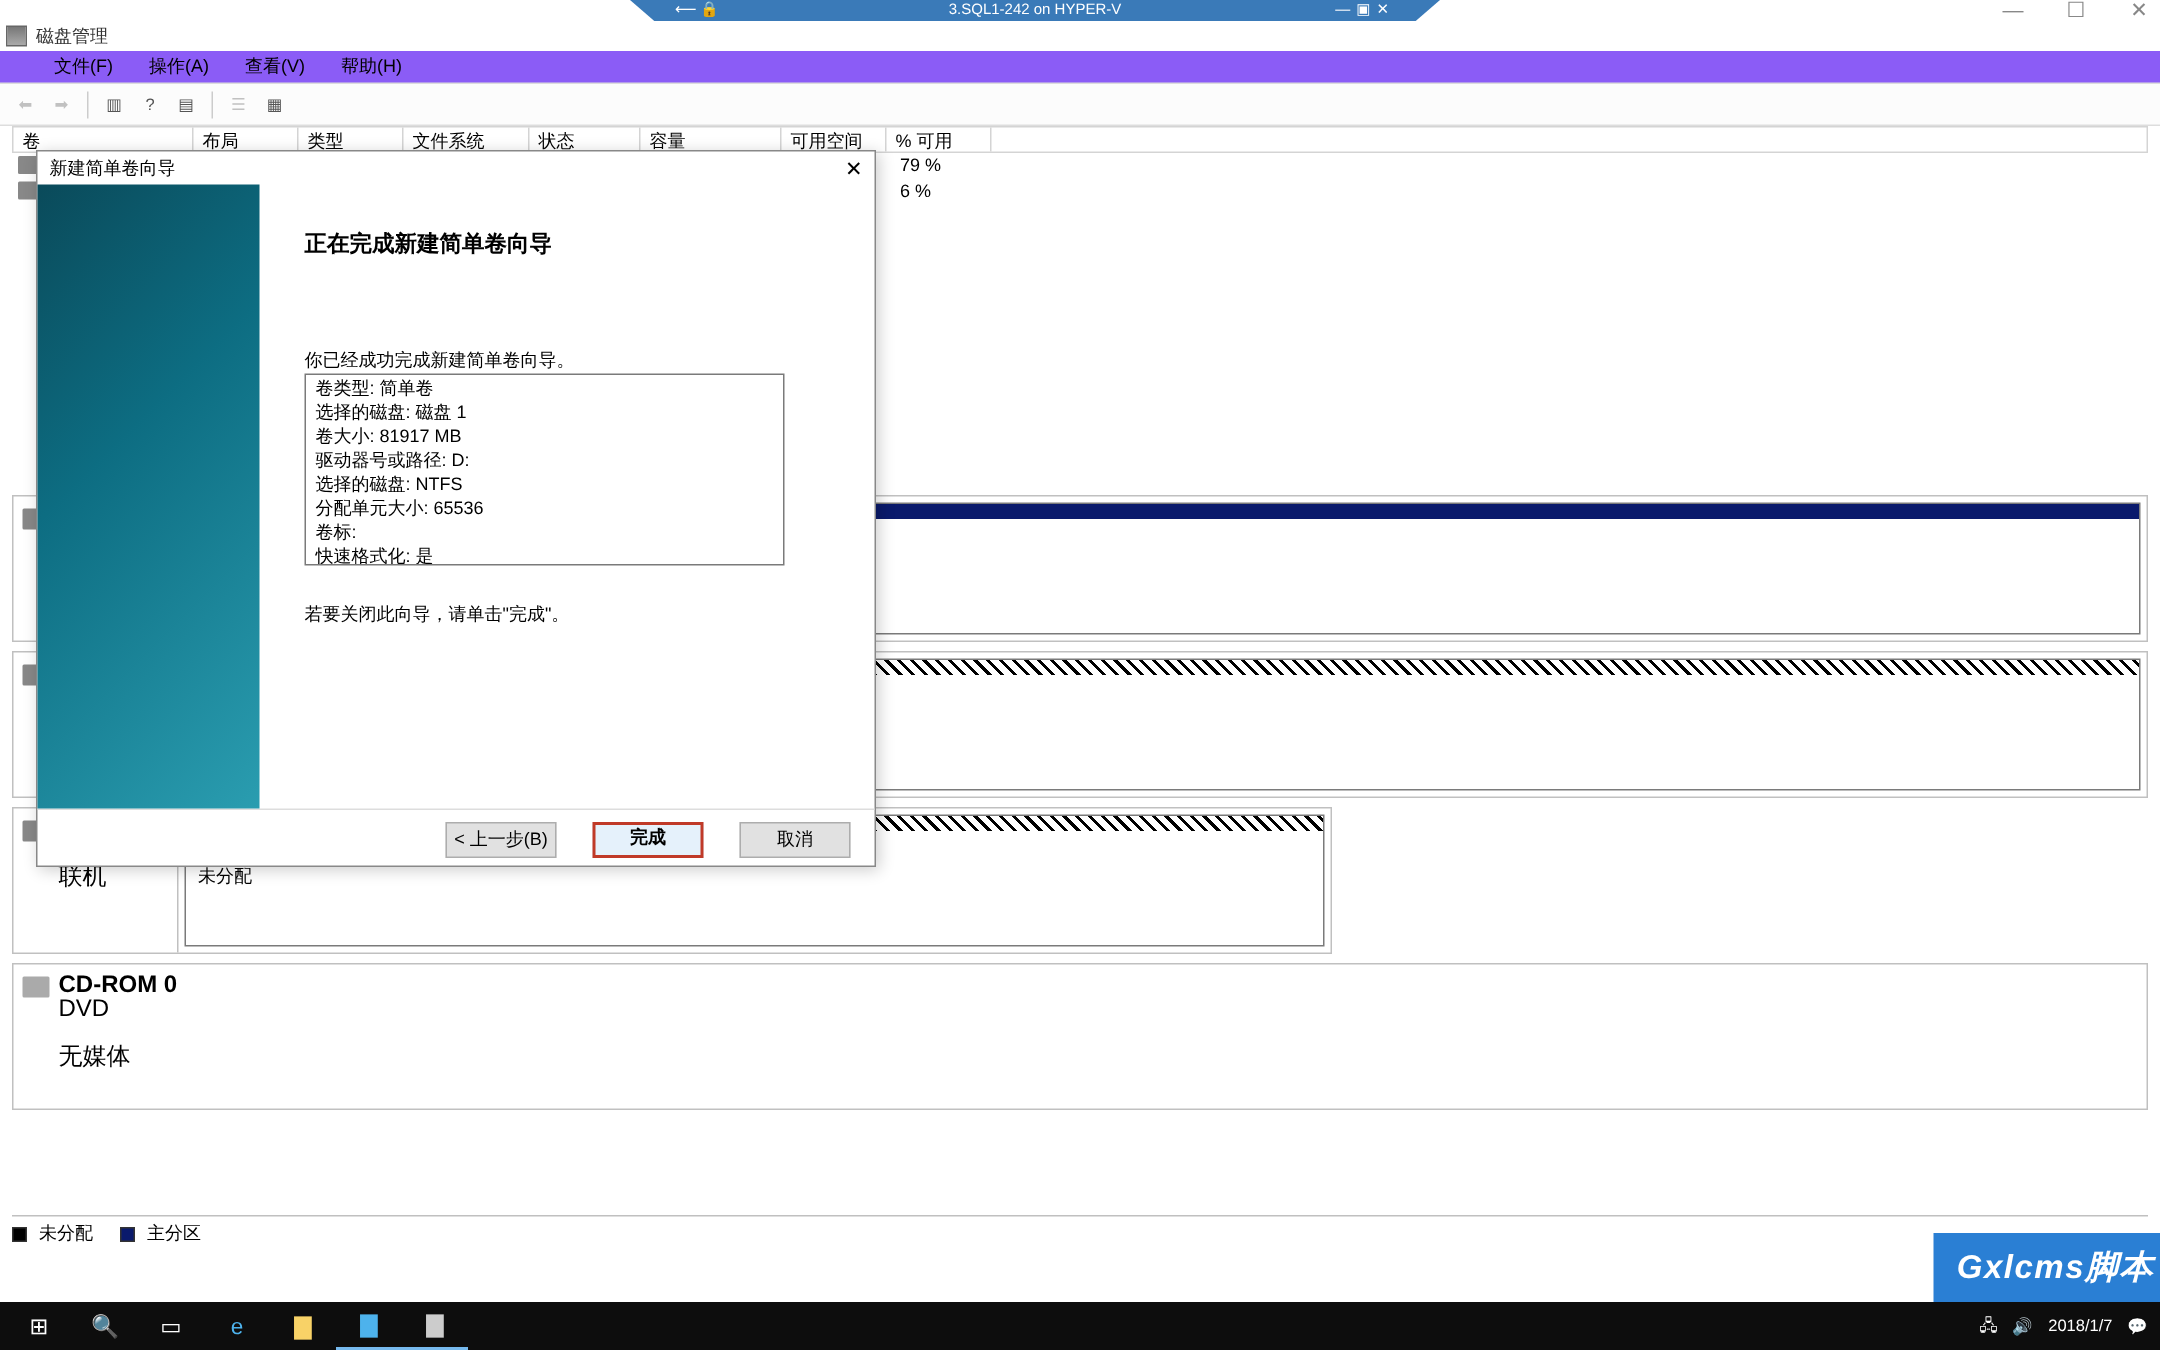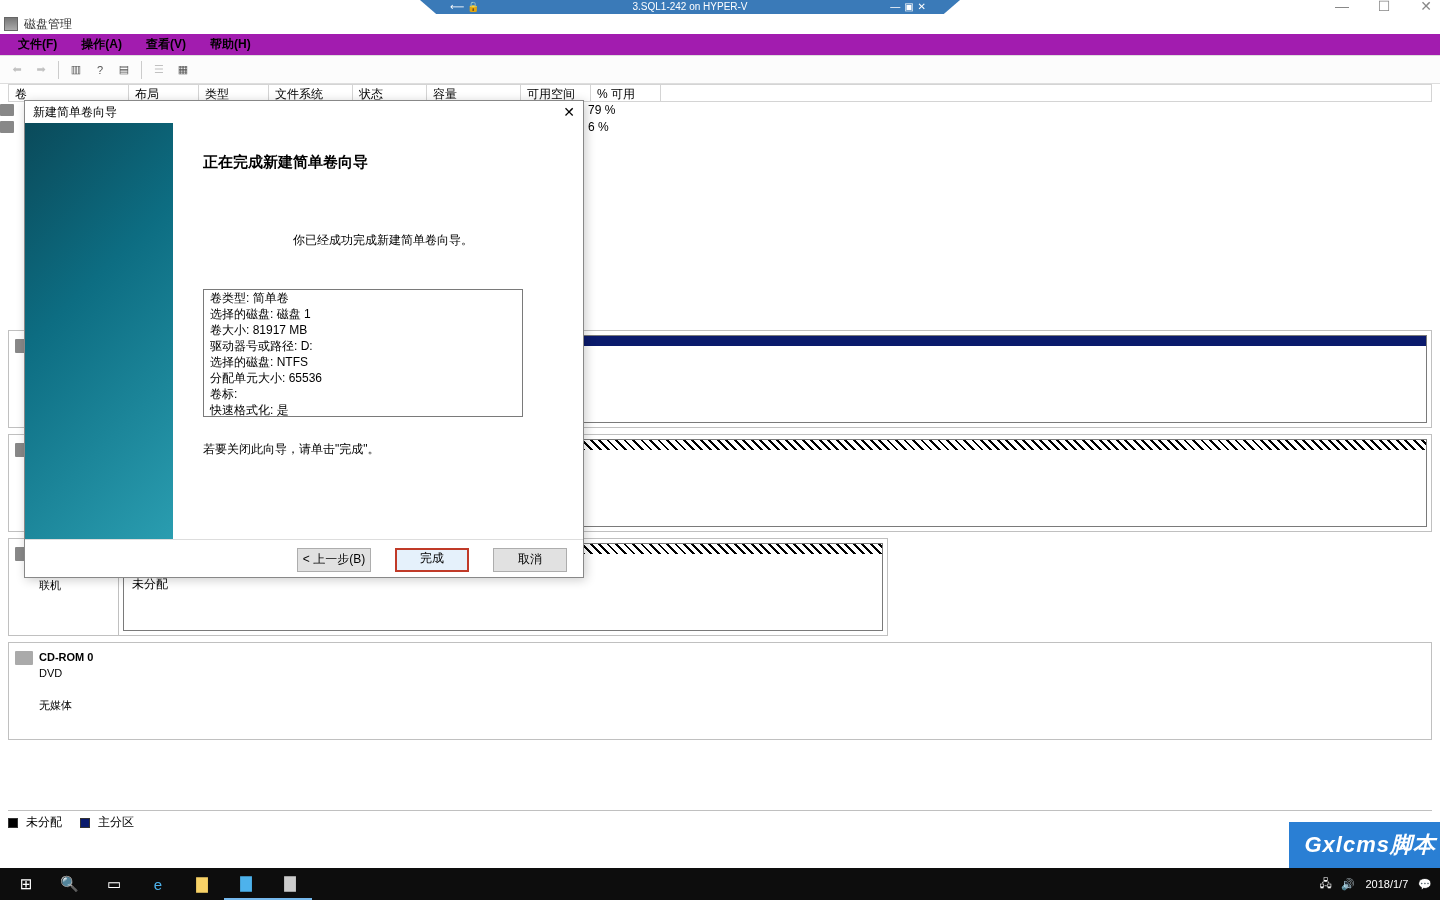--- a/index.html
+++ b/index.html
@@ -15,43 +15,43 @@
 .vm-title-center .vm-icons-left { position: absolute; left: 30px; top: 0; font-size: 10px; }
 .vm-title-center .vm-text { position: absolute; left: 0; right: 0; text-align: center; }
 .vm-title-center .vm-icons-right { position: absolute; right: 30px; top: 0; font-size: 10px; letter-spacing: 4px;}
 .vm-outer-controls { position: absolute; right: 4px; top: -2px; display: flex; gap: 22px; color: #888; font-size: 14px;}
 .vm-outer-controls span { width: 20px; text-align: center; }
 
 
 .app-titlebar { position: absolute; top: 14px; left: 0; right: 0; height: 20px; background: #fff; display: flex; align-items: center; padding-left: 4px; }
 .app-titlebar .app-icon { width: 14px; height: 14px; background: linear-gradient(#777,#aaa); margin-right: 6px; border:1px solid #666;}
 .app-titlebar .app-title { font-size: 12px; color: #333; }
-.menubar { position: absolute; top: 34px; left: 0; right: 0; height: 22px; background: #a21caf; display: flex; align-items: center; padding-left: 6px; border-bottom: 1px solid #ddd; font-weight: bold;}
+.menubar { position: absolute; top: 34px; left: 0; right: 0; height: 22px; background: #8b5cf6; display: flex; align-items: center; padding-left: 24px; border-bottom: 1px solid #ddd;}
 .menubar .menu-item { padding: 2px 12px; font-size: 12px; color: #000; }
 
 
 .toolbar { position: absolute; top: 56px; left: 0; right: 0; height: 28px; background: #fcfcfc; border-bottom: 1px solid #ddd; display: flex; align-items: center; padding-left: 6px; gap: 2px;}
 .toolbar .tb-btn { width: 22px; height: 22px; border: 1px solid transparent; display: flex; align-items: center; justify-content: center; font-size: 11px; color:#555;}
 .toolbar .tb-btn.disabled { opacity: 0.35; }
 .toolbar .sep { width: 1px; height: 18px; background: #ccc; margin: 0 4px; }
 
 
 .table-header { position: absolute; top: 84px; left: 8px; right: 8px; height: 18px; background: #fff; border: 1px solid #d4d4d4; display: flex; }
 .table-header .th { border-right: 1px solid #d4d4d4; padding: 2px 6px; font-size: 12px; color: #000; height: 100%; line-height: 14px;}
 
 
-.table-rows { position: absolute; top: 102px; left: 0; right: 8px; height: 34px; }
+.table-rows { position: absolute; top: 102px; left: 12px; right: 8px; height: 34px; }
 .table-rows .tr { position: absolute; height: 17px; display: flex; width: 100%; }
 .table-rows .tr .icon { width: 14px; height: 12px; background: #888; margin: 2px 4px 0 0; border-radius: 1px; }
 .table-rows .td { font-size: 12px; color: #000; padding: 1px 6px; }
 
 
 .disk-area { position: absolute; left: 8px; right: 0; top: 330px; }
 .disk-row { display: flex; border: 1px solid #c0c0c0; margin-bottom: 6px; background:#fff; position: relative;}
-.disk-left { width: 110px; border-right: 1px solid #c0c0c0; padding: 6px 6px 6px 30px; position: relative; font-size: 11px; line-height: 16px; min-height: 90px;}
+.disk-left { width: 110px; border-right: 1px solid #c0c0c0; padding: 6px 6px 6px 30px; position: relative; font-size: 16px; line-height: 16px; min-height: 90px;}
 .disk-left .disk-ico { position: absolute; left: 6px; top: 8px; width: 18px; height: 14px; background: #888; border-radius: 1px;}
 .disk-right { flex: 1; position: relative; padding: 2px; display:flex;}
 .volume-box { flex:1; border: 1px solid #7a7a7a; margin: 2px; position: relative; padding: 4px 8px; font-size: 12px; line-height: 15px;}
 .volume-box .topbar { position:absolute; top:0; left:0; right:0; height:10px; }
 .topbar.dark { background: #0a1a6c;}
 .topbar.hatched { background: repeating-linear-gradient(45deg,#000,#000 2px,#fff 2px,#fff 6px);}
 .volume-box .vtext { margin-top: 14px; }
 
 
 .legend { position: absolute; left: 8px; right: 8px; top: 810px; height: 20px; border-top: 1px solid #c0c0c0; display:flex; align-items:center; padding-top:4px; gap:8px;}
@@ -61,27 +61,27 @@
 .legend span { font-size: 12px;}
 
 
 .wizard { position: absolute; top: 100px; left: 24px; width: 560px; height: 478px; background: #fff; border: 1px solid #888; box-shadow: 2px 2px 10px rgba(0,0,0,0.2); z-index: 50; }
 .wizard .wiz-title { height: 22px; padding: 3px 8px; font-size: 12px; display:flex; justify-content:space-between; align-items:center; }
 .wizard .wiz-title .close { font-size: 14px; cursor:pointer;}
 .wizard .wiz-body { display: flex; height: 416px; }
 .wizard .wiz-side { width: 148px; background: linear-gradient(135deg,#0a4a5a 0%, #0d6d82 40%, #2a9db0 100%); }
 .wizard .wiz-main { flex: 1; padding: 30px 20px 10px 30px; }
 .wizard .wiz-main h2 { font-size: 15px; font-weight: bold; margin-bottom: 60px;}
-.wizard .wiz-main p { font-size: 12px; margin-bottom: 40px; text-align: center;}
+.wizard .wiz-main p { font-size: 12px; }
 .wizard .wiz-main .label2 { font-size: 12px; margin-bottom: 6px; }
 .wizard .settings-box { width: 320px; height: 128px; border: 1px solid #7a7a7a; background:#fff; overflow-y: scroll; padding: 0 6px; font-size: 12px; line-height: 16px; }
 .wizard .wiz-main .foot-text { font-size: 12px; margin-top: 24px; }
 .wizard .wiz-buttons { height: 40px; border-top: 1px solid #ddd; display:flex; justify-content:flex-end; align-items:center; padding-right: 16px; gap: 24px;}
 .wizard .wiz-btn { width: 74px; height: 24px; border: 1px solid #adadad; background: #e1e1e1; font-size: 12px; cursor:pointer;}
-.wizard .wiz-btn.finish { border: 2px solid #c03a28; background: #e5f1fb; border-radius:0; padding-bottom:17px;}
+.wizard .wiz-btn.finish { border: 2px solid #c03a28; background: #e5f1fb; border-radius:0; padding-bottom:17px;font-weight:bold;}
 
 
 .taskbar { position: absolute; bottom: 0; left: 0; right: 0; height: 32px; background: #0d0d0d; display:flex; align-items:center; padding-left: 4px;}
 .taskbar .tbtn { width: 44px; height: 32px; display:flex; align-items:center; justify-content:center; color:#fff; font-size:15px;}
 .taskbar .tbtn.active { border-bottom: 2px solid #76b9ed;}
 .taskbar .tray { position:absolute; right: 8px; display:flex; align-items:center; gap:10px; color:#fff; font-size:11px;}
 
 
 .watermark { position: absolute; right: 0; bottom: 32px; background: #2a7fd4; color:#fff; font-size: 22px; font-style: italic; font-weight: bold; padding: 8px 4px 8px 16px; letter-spacing:1px;}
 </style>

